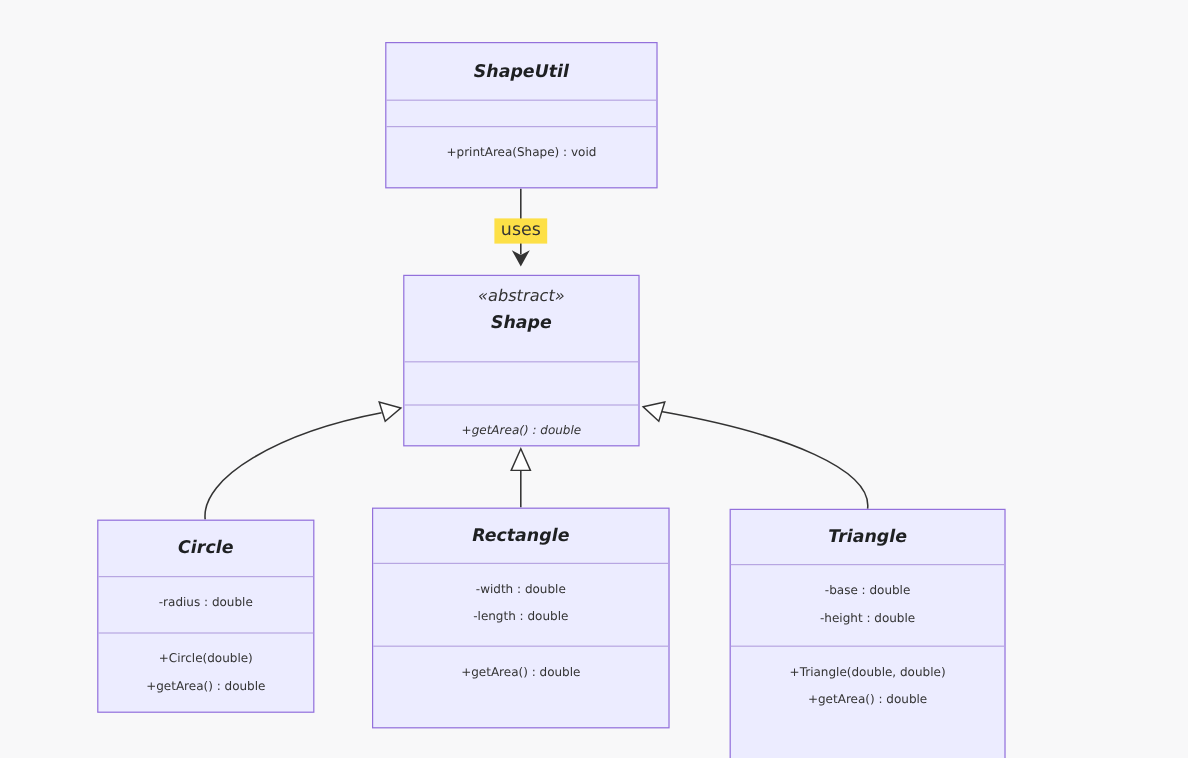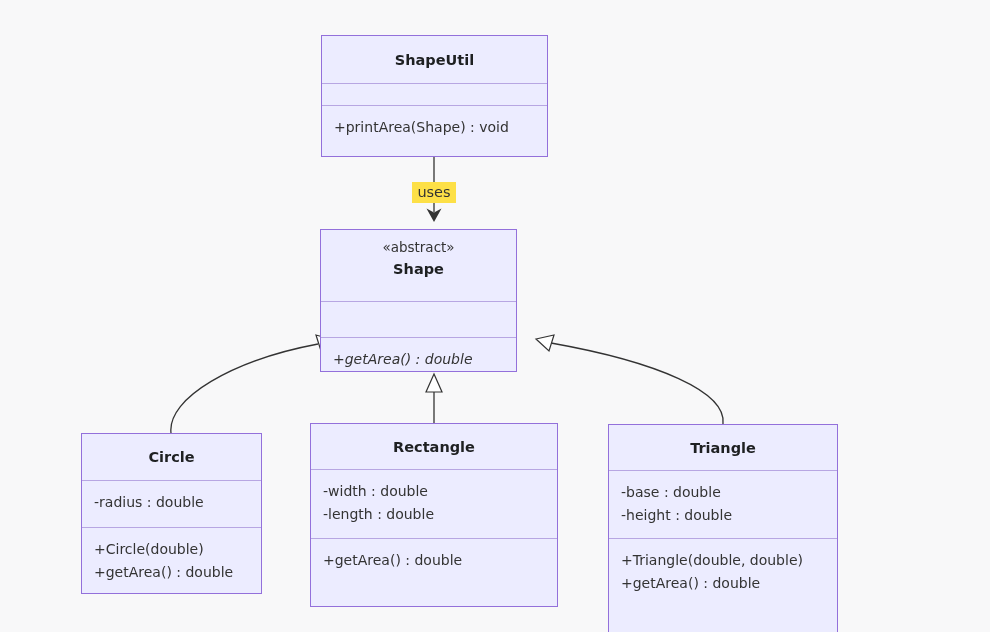--- a/index.html
+++ b/index.html
@@ -29,30 +29,32 @@
   .sec { box-sizing: border-box; }
   .sec.title {
     display: flex;
     flex-direction: column;
     align-items: center;
     justify-content: center;
     font-weight: bold;
     font-size: 14.5px;
     color: #1e2022;
     line-height: 22px;
+    font-style: italic;
   }
   .sec.title .annotation {
     font-weight: normal;
     color: #333333;
     font-size: 13.5px;
   }
   .sec.attrs, .sec.methods {
     border-top: 1px solid #b7a6e2;
     padding: 10px 12px 0 12px;
-    font-size: 14px;
+    font-size: 10px;
+    text-align: center;
   }
   .sec.methods { flex: 1; }
   .row { line-height: 23px; white-space: nowrap; }
   .methods.italic .row { font-style: italic; }
   .edge-label {
     position: absolute;
     left: 412px; top: 182px;
     width: 44px; height: 21px;
     background: #fde047;
     color: #333333;
@@ -94,21 +96,21 @@
   <div class="class-box" style="left:321px; top:35px; width:227px; height:122px;">
     <div class="sec title" style="height:47px;">
       <span>ShapeUtil</span>
     </div>
     <div class="sec attrs" style="height:22px;"></div>
     <div class="sec methods">
       <div class="row">+printArea(Shape) : void</div>
     </div>
   </div>
 
-  <div class="class-box" style="left:320px; top:229px; width:197px; height:143px;gap:16px;">
+  <div class="class-box" style="left:336px; top:229px; width:197px; height:143px;gap:16px;">
     <div class="sec title" style="height:68px;">
       <span class="annotation">«abstract»</span>
       <span>Shape</span>
     </div>
     <div class="sec attrs" style="height:22px;"></div>
     <div class="sec methods italic">
       <div class="row">+getArea() : double</div>
     </div>
   </div>
 

